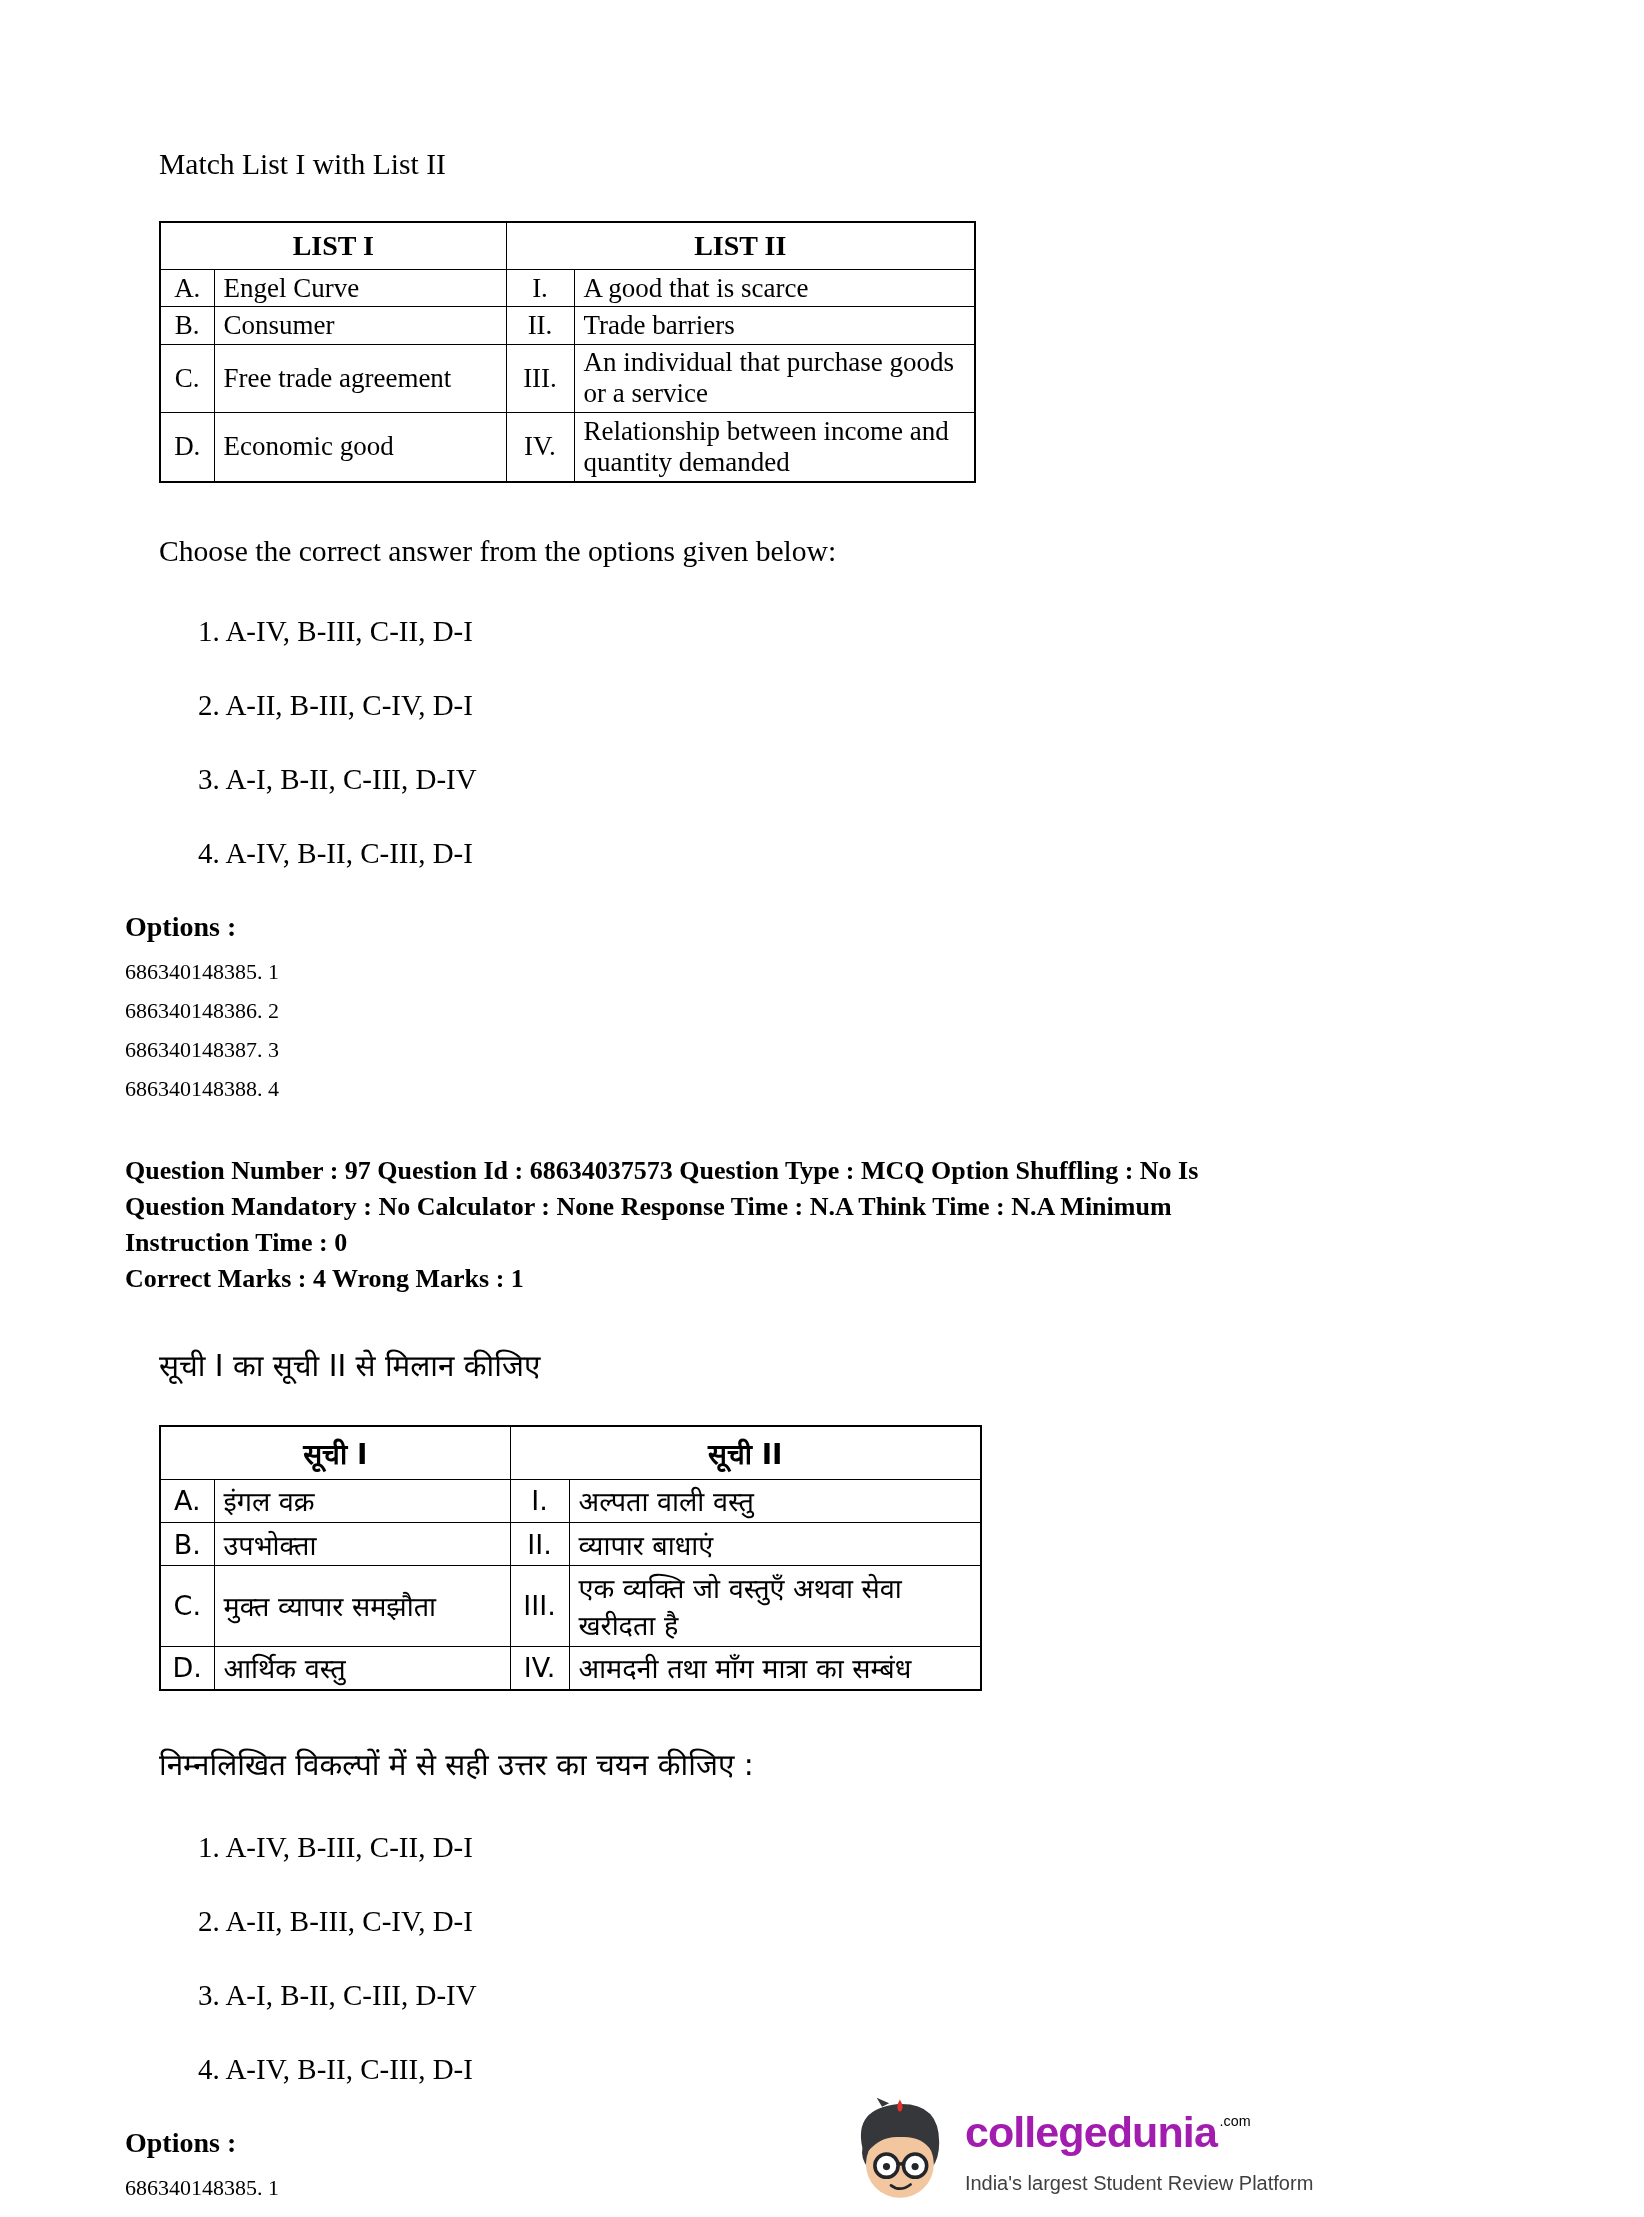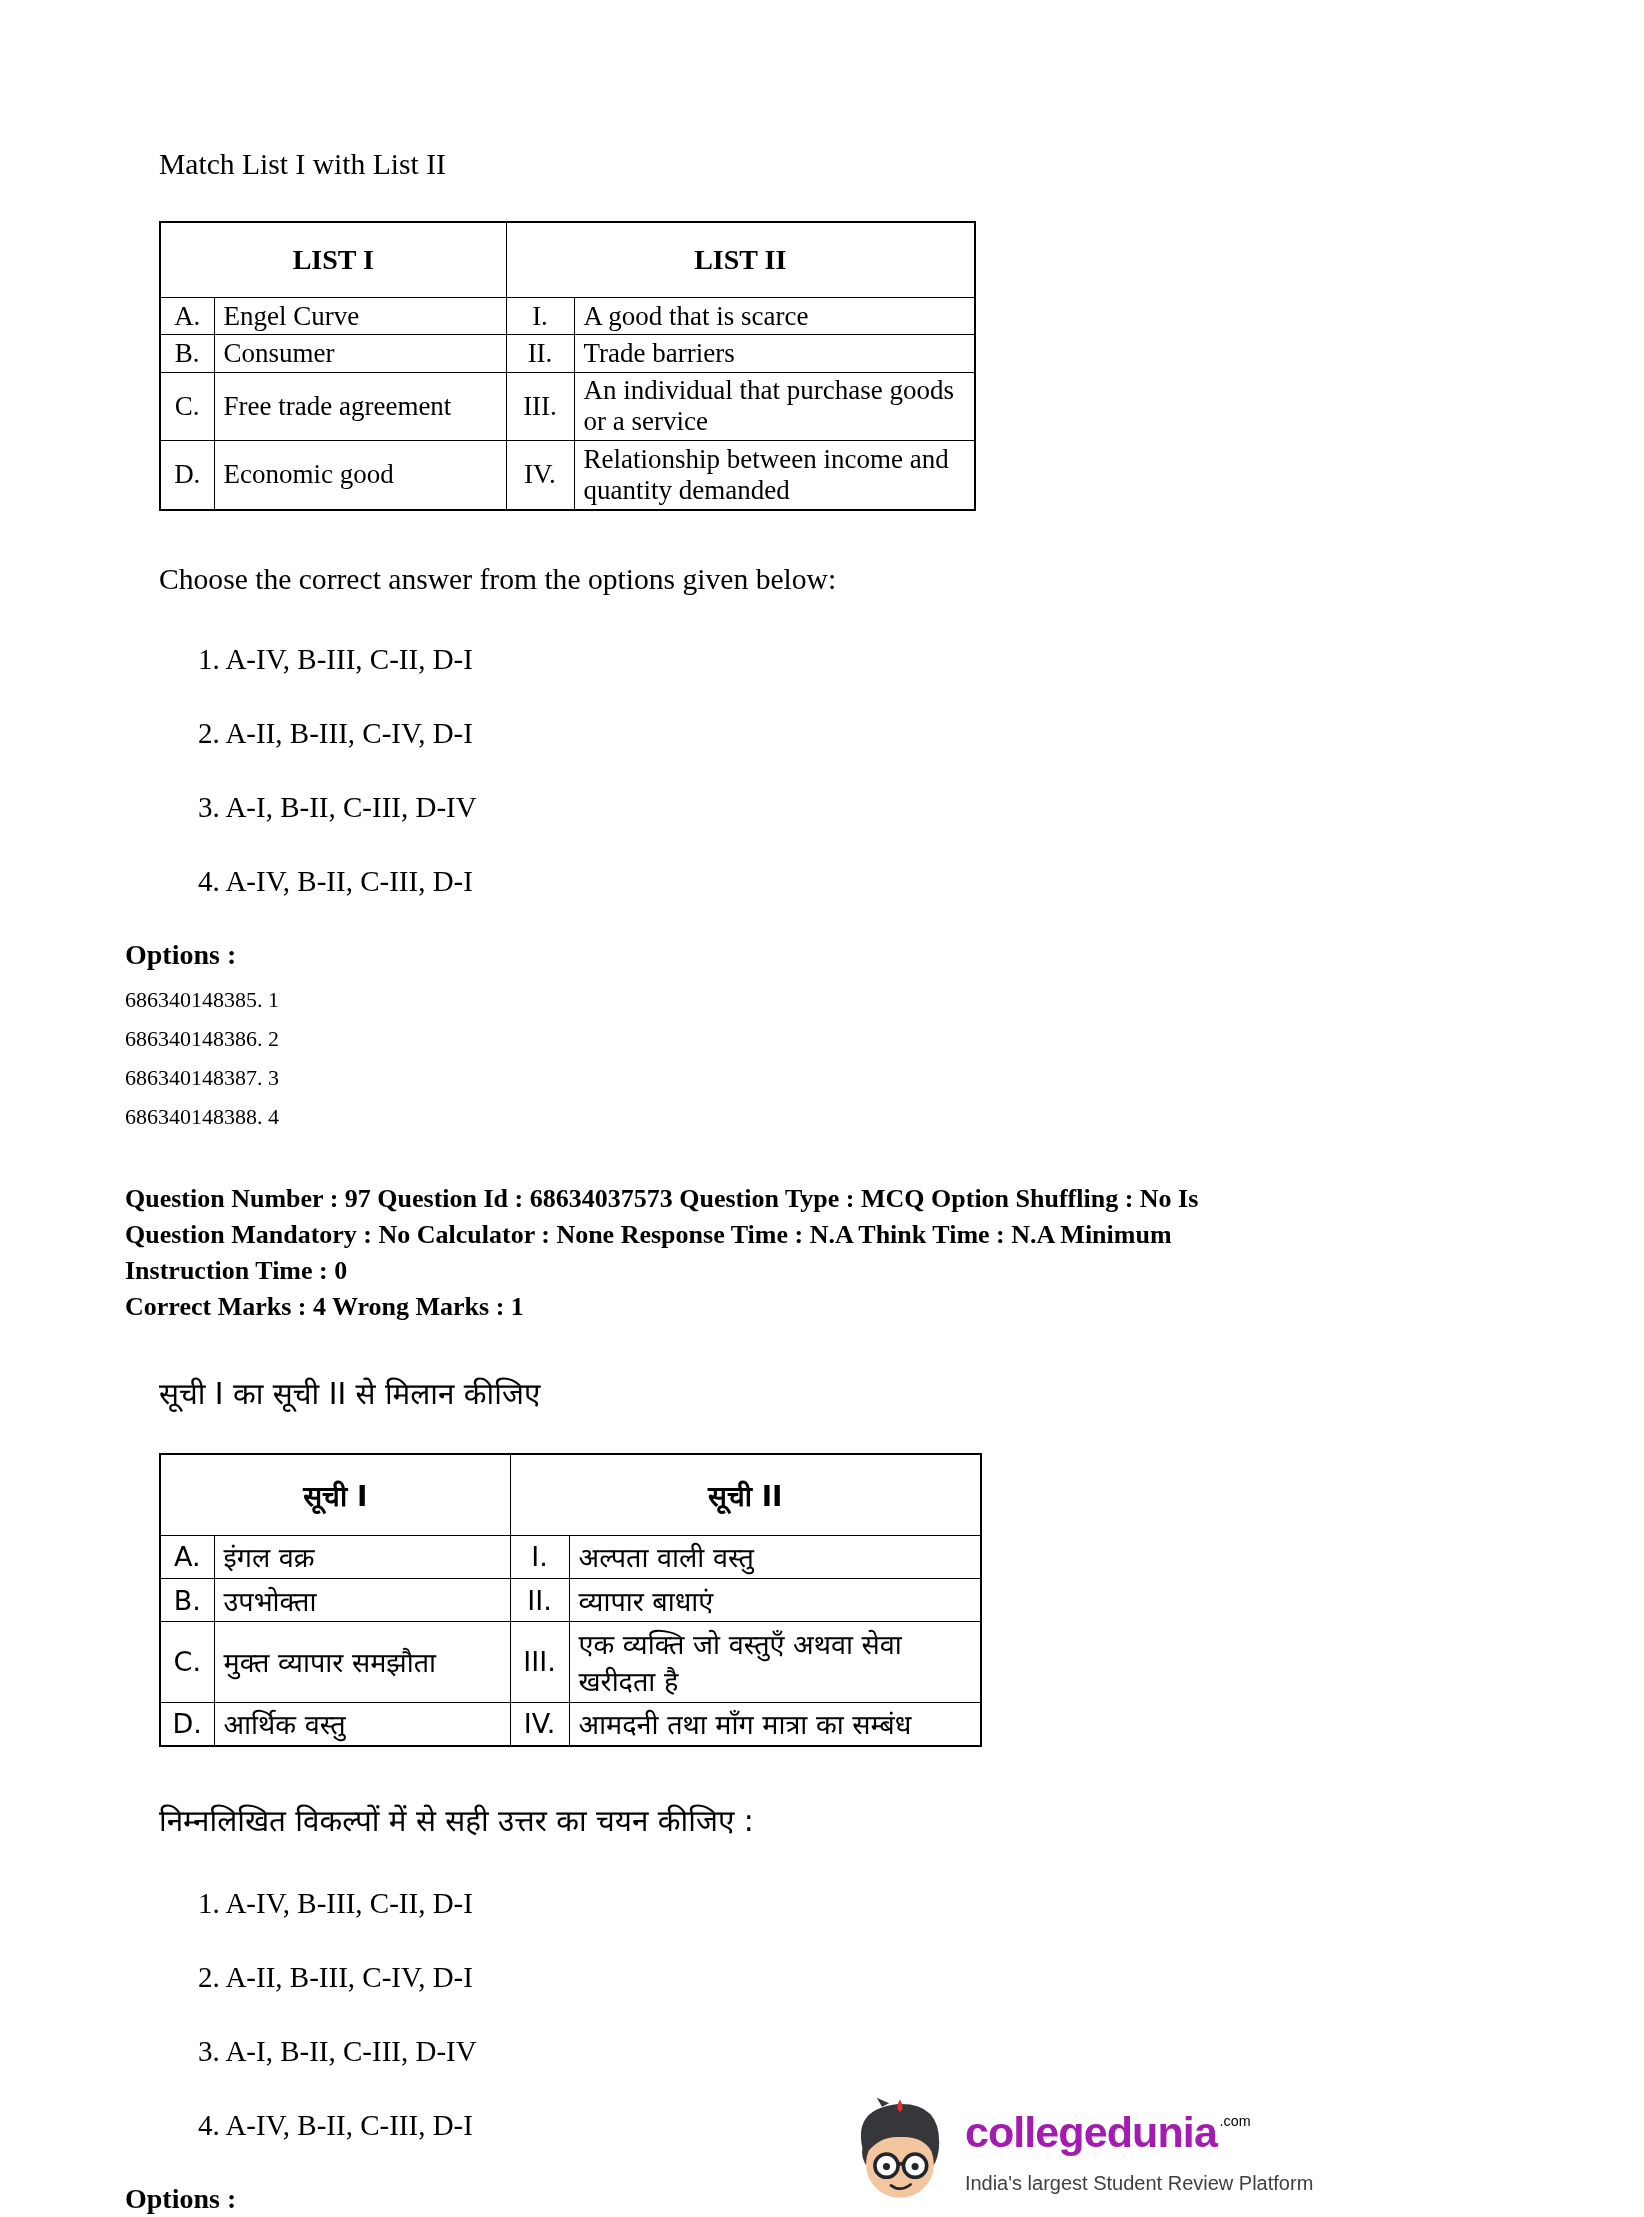--- a/index.html
+++ b/index.html
@@ -30,21 +30,21 @@
   table.match-table th, table.match-table td {
     border:1.8px solid #000;
     font-size:27px;
     padding:2.7px 9px;
     vertical-align:middle;
   }
   table.match-table th {
     font-size:28px;
     font-weight:bold;
     text-align:center;
-    padding:21px 9px;
+    padding:7px 9px;
   }
   td.c-letter { text-align:center; }
   td.c-roman  { text-align:center; }
 
   .choose-text {
     font-size:29.6px;
     margin-left:34px;
     margin-bottom:47px;
   }
   .choices { margin-left:73px; margin-bottom:30px; }

